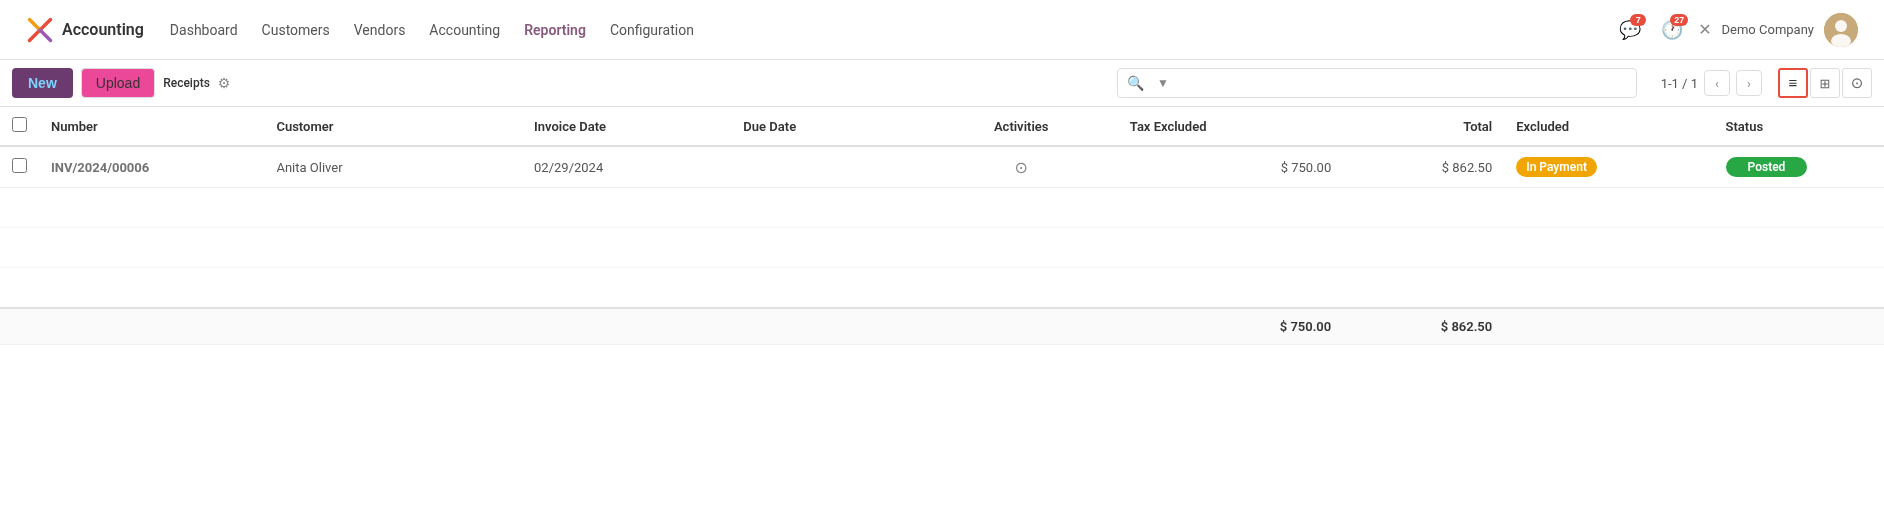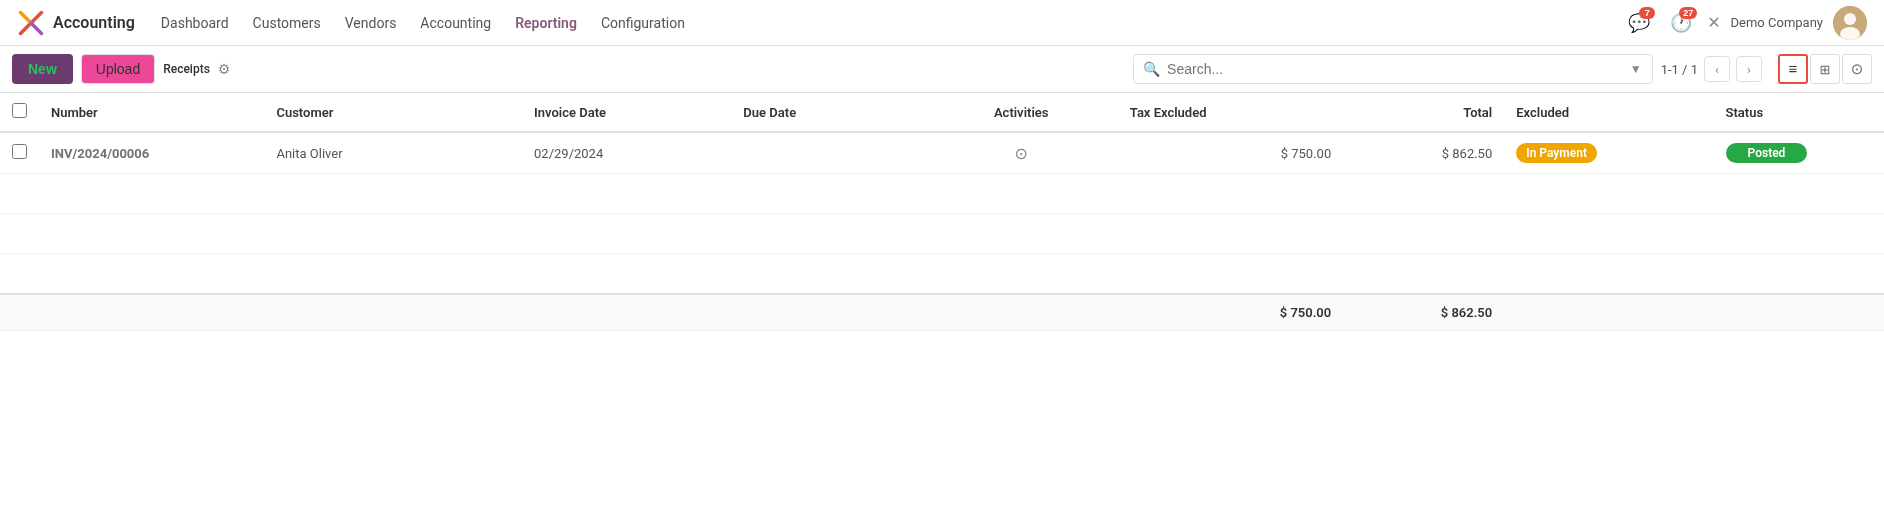--- a/index.html
+++ b/index.html
@@ -1,21 +1,21 @@
 <!DOCTYPE html>
 <html><head>
   <meta charset="utf-8">
   <style>
     * { box-sizing: border-box; margin: 0; padding: 0; }
     body { font-family: -apple-system, BlinkMacSystemFont, 'Segoe UI', Roboto, sans-serif; font-size: 14px; background: #fff; color: #333; }
 
     
     .top-nav {
-      display: flex; align-items: center; height: 46px;
-      padding: 0 17px; border-bottom: 1px solid #e0e0e0;
+      display: flex; align-items: center; height: 60px;
+      padding: 0 26px; border-bottom: 1px solid #e0e0e0;
       background: #fff;
     }
     .nav-logo { display: flex; align-items: center; gap: 6px; margin-right: 8px; }
     .logo-icon { width: 28px; height: 28px; }
     .nav-brand { font-size: 16px; font-weight: 600; color: #333; margin-right: 16px; }
     .nav-menu { display: flex; gap: 4px; flex: 1; }
     .nav-item {
       padding: 6px 10px; border-radius: 4px; cursor: pointer; font-size: 14px; color: #555;
       white-space: nowrap;
     }
@@ -37,42 +37,42 @@
     .user-avatar svg { width: 34px; height: 34px; }
     .company-name { font-size: 13px; color: #555; white-space: nowrap; }
     .x-icon { font-size: 16px; color: #888; }
 
     
     .toolbar {
       display: flex; align-items: center; gap: 8px; padding: 8px 12px;
       border-bottom: 1px solid #e0e0e0; background: #fff;
     }
     .btn-new {
-      background: #6b3a6e; color: #22c55e; border: none; border-radius: 4px;
+      background: #6b3a6e; color: #7dd3fc; border: none; border-radius: 4px;
       padding: 7px 16px; font-size: 14px; font-weight: 600; cursor: pointer;
     }
     .btn-upload {
       background: #ec4899; color: #333; border: 1px solid #ddd; border-radius: 4px;
       padding: 6px 14px; font-size: 14px; cursor: pointer;
     }
     .receipts-label { font-size: 12px; color: #333; font-weight: 500; }
     .gear-icon { font-size: 14px; color: #888; cursor: pointer; }
     .search-bar {
       display: flex; align-items: center; flex: 1; max-width: 520px; margin-left: auto;
       border: 1px solid #ddd; border-radius: 4px; padding: 6px 10px; background: #fff;
     }
     .search-icon { color: #aaa; margin-right: 6px; font-size: 14px; }
     .search-input {
       border: none; outline: none; flex: 1; font-size: 14px; background: transparent; color: #555;
     }
     .search-dropdown { color: #888; cursor: pointer; font-size: 12px; padding-left: 6px; }
 
     
     .pagination {
-      display: flex; align-items: center; gap: 6px; 
+      display: flex; align-items: center; gap: 6px; margin-left: 16px;
       font-size: 13px; color: #555;
     }
     .pag-arrow {
       width: 26px; height: 26px; display: flex; align-items: center; justify-content: center;
       border: 1px solid #ddd; border-radius: 4px; cursor: pointer; background: #fff; color: #888;
       font-size: 13px;
     }
     .view-icons { display: flex; gap: 2px; margin-left: 8px; }
     .view-btn {
       width: 30px; height: 30px; display: flex; align-items: center; justify-content: center;
@@ -171,21 +171,20 @@
 </nav>
 
 <div class="toolbar">
   <button class="btn-new">New</button>
   <button class="btn-upload">Upload</button>
   <span class="receipts-label">Receipts</span>
   <span class="gear-icon">⚙</span>
 
   <div class="search-bar">
     <span class="search-icon">🔍</span>
-    <input class="search-input" type="text" placeholder="Search..." style="">
     <span class="search-dropdown">▼</span>
   </div>
 
   <div class="pagination">
     <span>1-1 / 1</span>
     <div class="pag-arrow">‹</div>
     <div class="pag-arrow">›</div>
   </div>
 
   <div class="view-icons">

